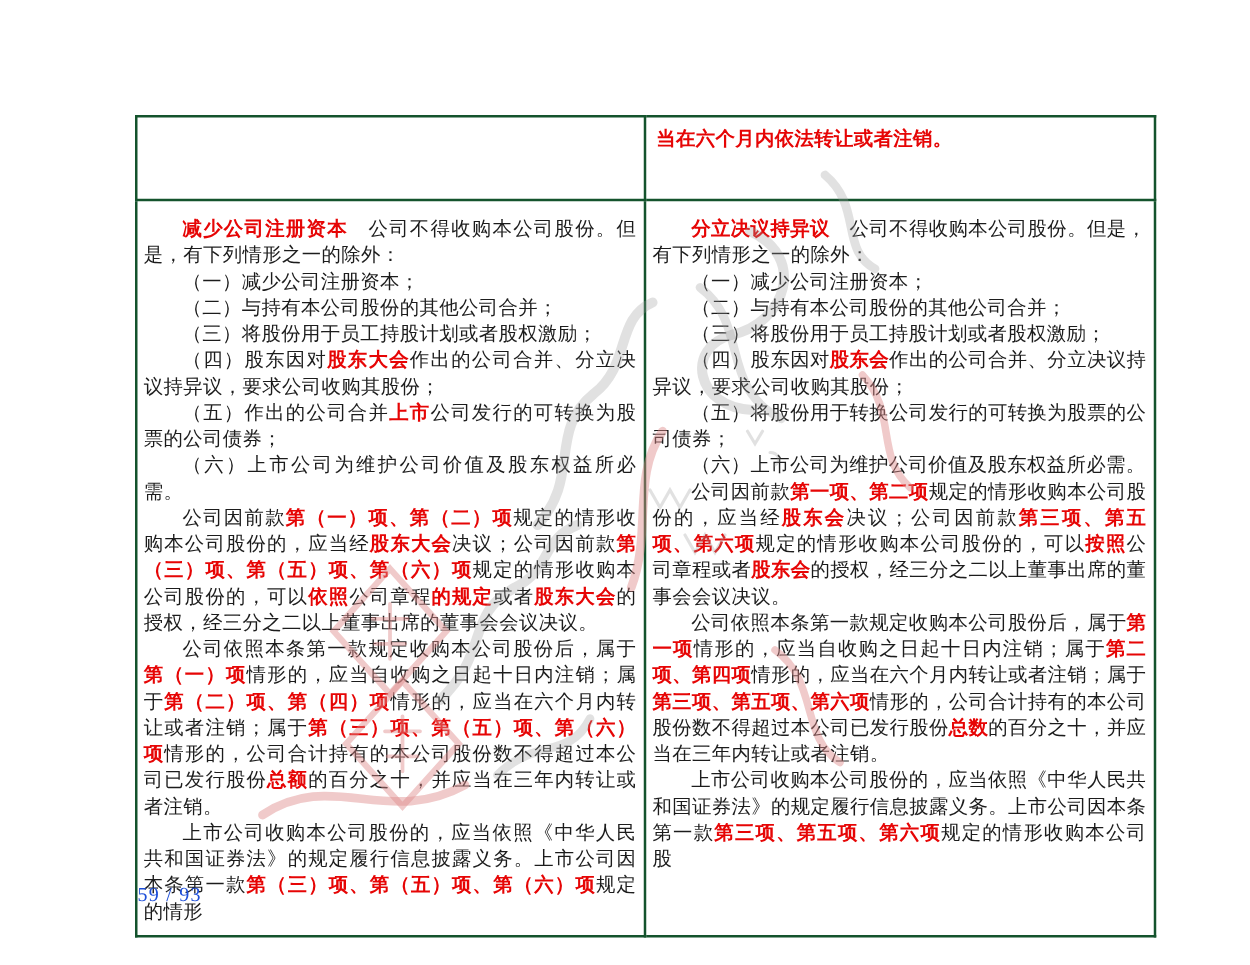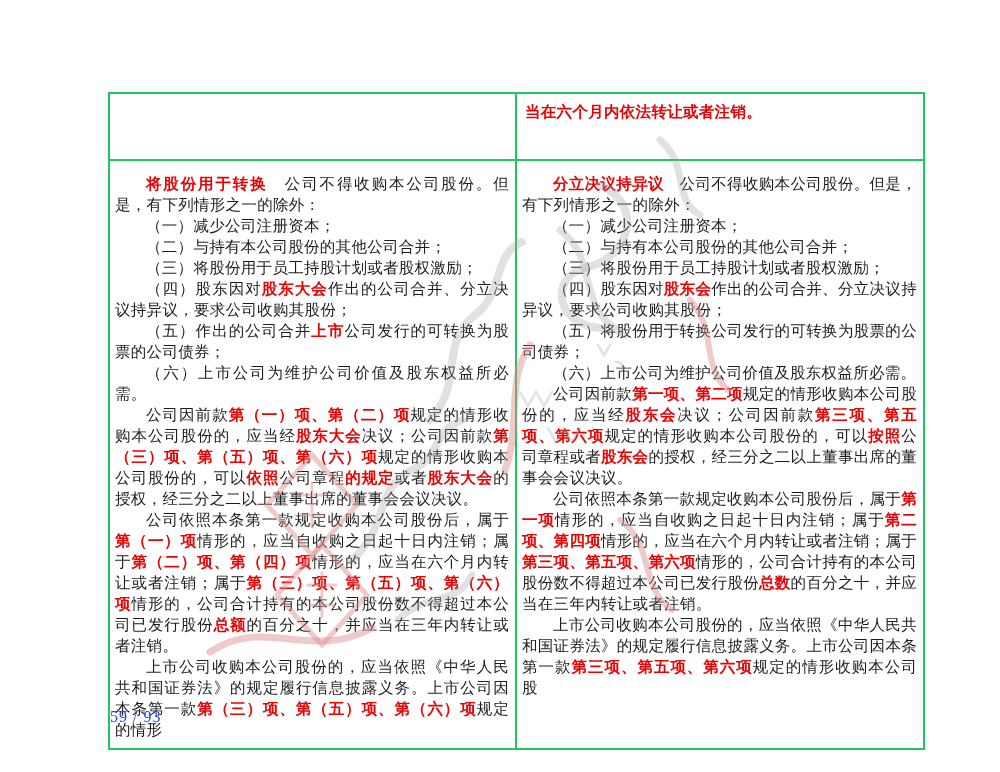--- a/index.html
+++ b/index.html
@@ -17,21 +17,21 @@
   }
   .cmp-table {
     position: absolute;
     left: 108px;
     top: 92px;
     width: 783px;
     border-collapse: collapse;
     table-layout: fixed;
   }
   .cmp-table td {
-    border: 2px solid #22c55e;
+    border: 2px solid #14532d;
     vertical-align: top;
     background: transparent;
   }
   td.col-left  { width: 389px; }
   td.col-right { width: 390px; }
   tr.header-row td {
     height: 54px;
     padding: 7px 8px 4px 8px;
   }
   tr.body-row td {
@@ -99,21 +99,21 @@
   <table class="cmp-table">
     <tbody>
         <tr class="header-row">
       <td class="col-left"></td>
       <td class="col-right">
             <div class="para noindent"><span class="red">当在六个月内依法转让或者注销。</span></div>
           </td>
     </tr>
     <tr class="body-row">
       <td class="col-left">
-            <div class="para"><span class="red">将股份用于转换</span><span class="">　公司不得收购本公司股份。但是，有下列情形之一的除外：</span></div>
+            <div class="para"><span class="red">减少公司注册资本</span><span class="">　公司不得收购本公司股份。但是，有下列情形之一的除外：</span></div>
             <div class="para"><span class="">（一）减少公司注册资本；</span></div>
             <div class="para"><span class="">（二）与持有本公司股份的其他公司合并；</span></div>
             <div class="para"><span class="">（三）将股份用于员工持股计划或者股权激励；</span></div>
             <div class="para"><span class="">（四）股东因对</span><span class="red">股东大会</span><span class="">作出的公司合并、分立决议持异议，要求公司收购其股份；</span></div>
             <div class="para"><span class="">（五）作出的公司合并</span><span class="red">上市</span><span class="">公司发行的可转换为股票的公司债券；</span></div>
             <div class="para"><span class="">（六）上市公司为维护公司价值及股东权益所必需。</span></div>
             <div class="para"><span class="">公司因前款</span><span class="red">第（一）项、第（二）项</span><span class="">规定的情形收购本公司股份的，应当经</span><span class="red">股东大会</span><span class="">决议；公司因前款</span><span class="red">第（三）项、第（五）项、第（六）项</span><span class="">规定的情形收购本公司股份的，可以</span><span class="red">依照</span><span class="">公司章程</span><span class="red">的规定</span><span class="">或者</span><span class="red">股东大会</span><span class="">的授权，经三分之二以上董事出席的董事会会议决议。</span></div>
             <div class="para"><span class="">公司依照本条第一款规定收购本公司股份后，属于</span><span class="red">第（一）项</span><span class="">情形的，应当自收购之日起十日内注销；属于</span><span class="red">第（二）项、第（四）项</span><span class="">情形的，应当在六个月内转让或者注销；属于</span><span class="red">第（三）项、第（五）项、第（六）项</span><span class="">情形的，公司合计持有的本公司股份数不得超过本公司已发行股份</span><span class="red">总额</span><span class="">的百分之十，并应当在三年内转让或者注销。</span></div>
             <div class="para"><span class="">上市公司收购本公司股份的，应当依照《中华人民共和国证券法》的规定履行信息披露义务。上市公司因本条第一款</span><span class="red">第（三）项、第（五）项、第（六）项</span><span class="">规定的情形</span></div>
           </td>

